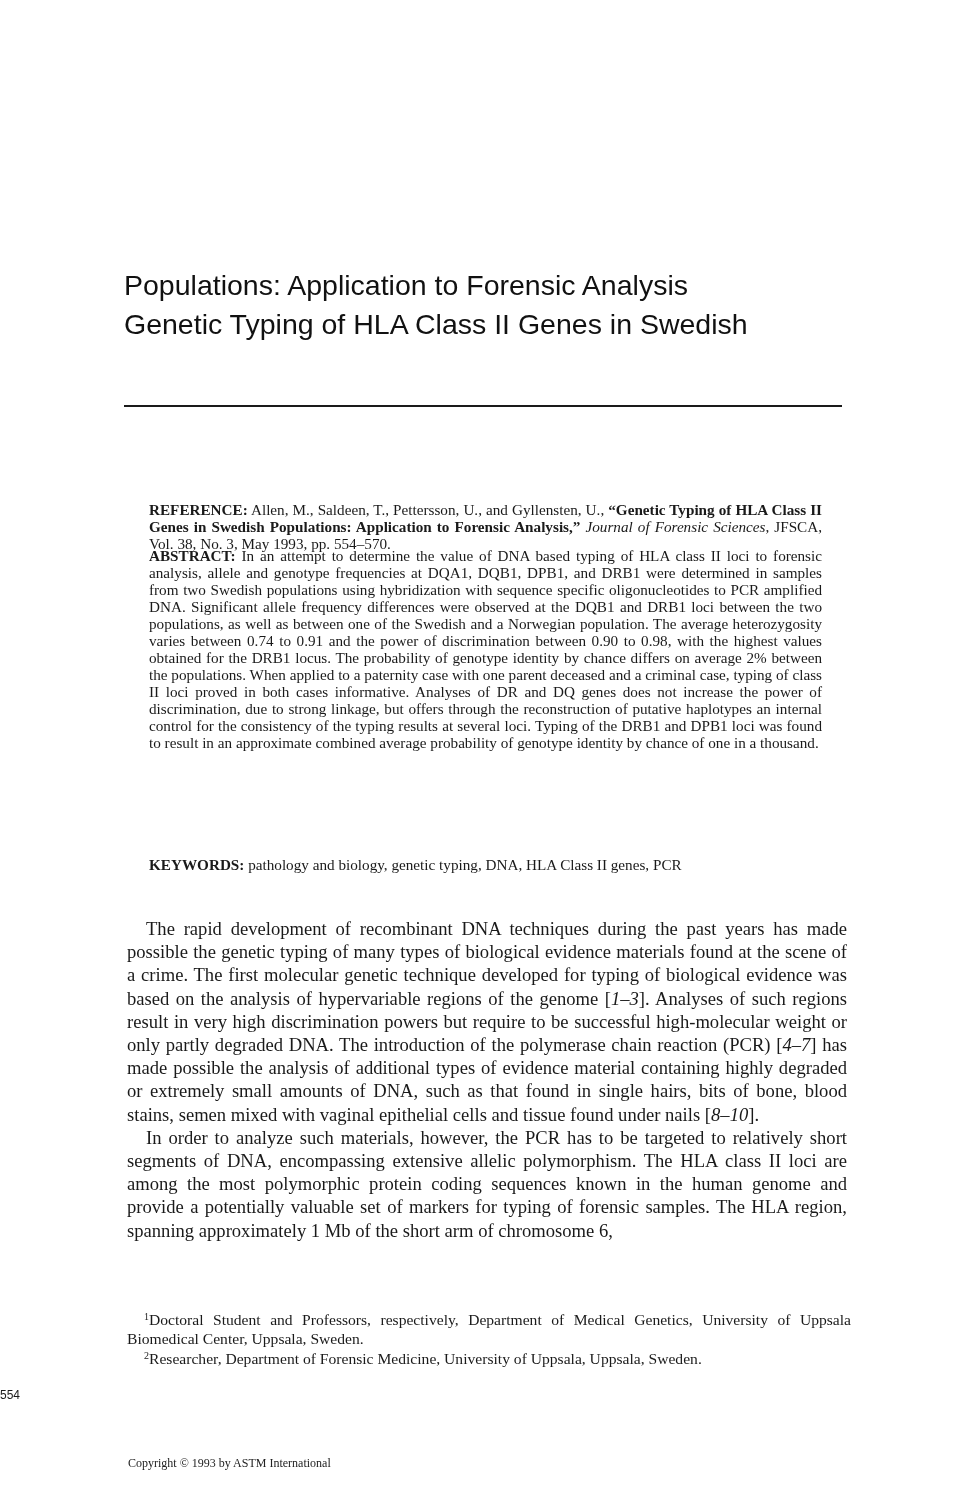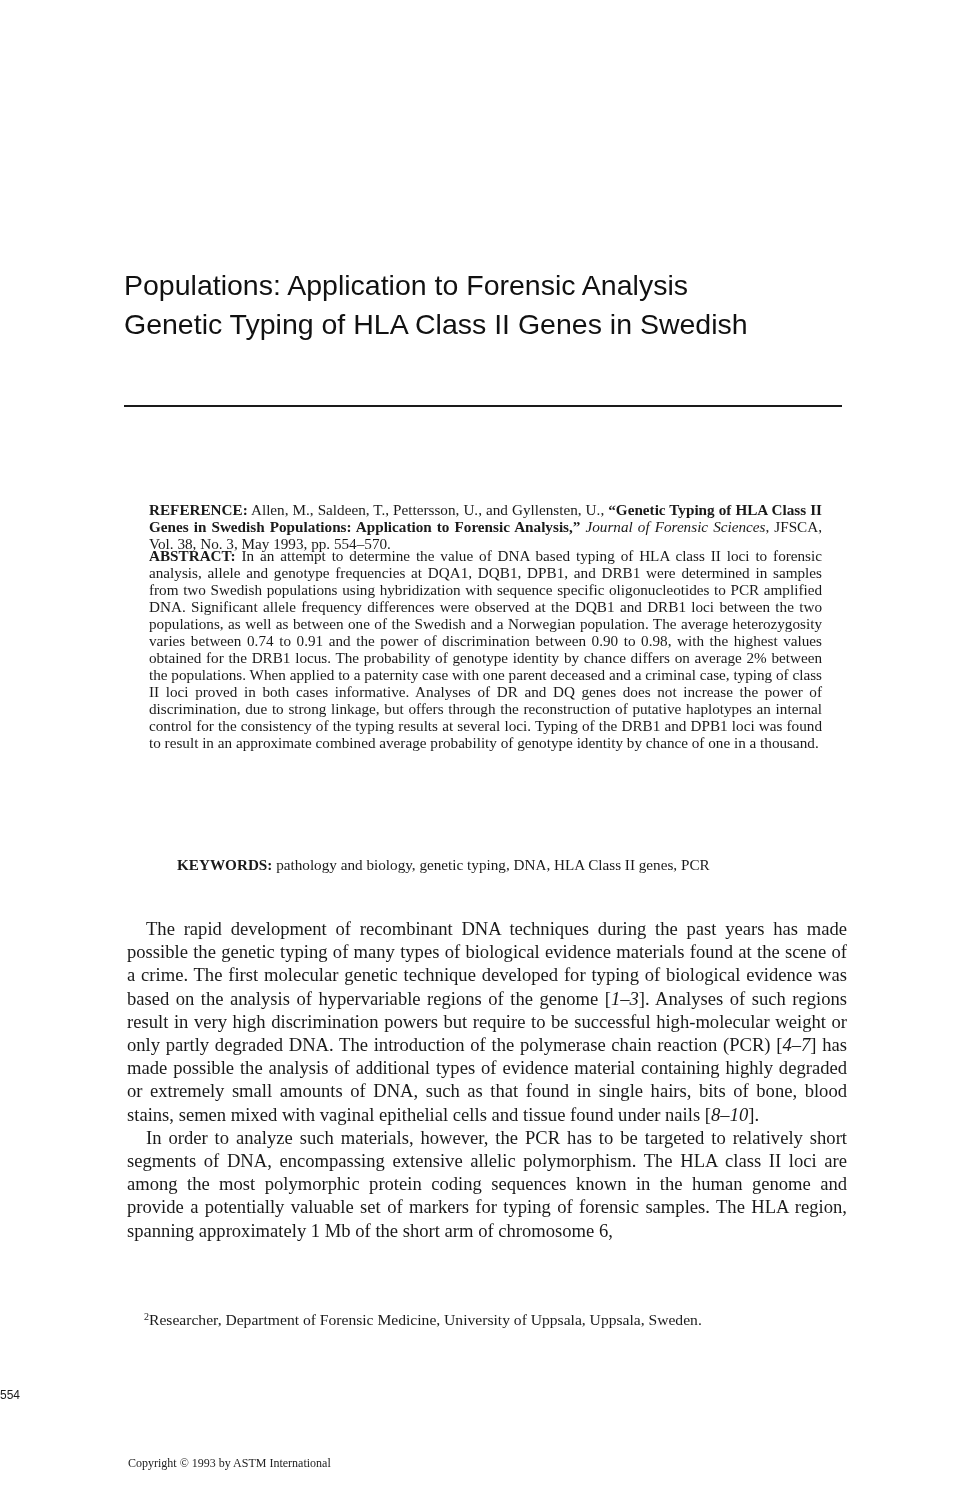--- a/index.html
+++ b/index.html
@@ -18,21 +18,21 @@
     font-family: "Liberation Sans", "DejaVu Sans", sans-serif;
     font-size: 28.5px; line-height: 39px; color: #111;
   }
   .rule { left: 124px; top: 405px; width: 718px; height: 2px; background: #1a1a1a; }
   .block {
     left: 149px; width: 673px; font-size: 15.2px; line-height: 17px;
     text-align: justify;
   }
   .reference { top: 471px; margin-top: 30px; }
   .abstract { top: 547px; }
-  .keywords { top: 856px; margin-left: 28px; }
+  .keywords { top: 856px; }
   .block b { font-weight: bold; }
   .body {
     left: 127px; top: 917px; width: 720px;
     font-size: 18.6px; line-height: 23.2px; text-align: justify;
   }
   .body p { margin: 0; text-indent: 19px; }
   .footnotes {
     left: 127px; top: 1310px; width: 724px;
     font-size: 15.6px; line-height: 19.3px; text-align: justify;
   }
@@ -71,18 +71,19 @@
 <div class="abs block keywords">
   <b>KEYWORDS:</b><span> pathology and biology, genetic typing, DNA, HLA Class II genes, PCR</span>
 </div>
 
 <div class="abs body">
   <p><span>The rapid development of recombinant DNA techniques during the past years has made possible the genetic typing of many types of biological evidence materials found at the scene of a crime. The first molecular genetic technique developed for typing of biological evidence was based on the analysis of hypervariable regions of the genome [</span><span class="it">1–3</span><span>]. Analyses of such regions result in very high discrimination powers but require to be successful high-molecular weight or only partly degraded DNA. The introduction of the polymerase chain reaction (PCR) [</span><span class="it">4–7</span><span>] has made possible the analysis of additional types of evidence material containing highly degraded or extremely small amounts of DNA, such as that found in single hairs, bits of bone, blood stains, semen mixed with vaginal epithelial cells and tissue found under nails [</span><span class="it">8–10</span><span>].</span></p>
   <p>In order to analyze such materials, however, the PCR has to be targeted to relatively short segments of DNA, encompassing extensive allelic polymorphism. The HLA class II loci are among the most polymorphic protein coding sequences known in the human genome and provide a potentially valuable set of markers for typing of forensic samples. The HLA region, spanning approximately 1 Mb of the short arm of chromosome 6,</p>
 </div>
 
 <div class="abs footnotes">
+  <p><sup>1</sup><span>Doctoral Student and Professors, respectively, Department of Medical Genetics, University of Uppsala Biomedical Center, Uppsala, Sweden.</span></p>
   <p><sup>2</sup><span>Researcher, Department of Forensic Medicine, University of Uppsala, Uppsala, Sweden.</span></p>
 </div>
 
 <div class="abs pagenum">554</div>
 
 <div class="abs copyright">Copyright © 1993 by ASTM International</div>
 
 </body></html>

